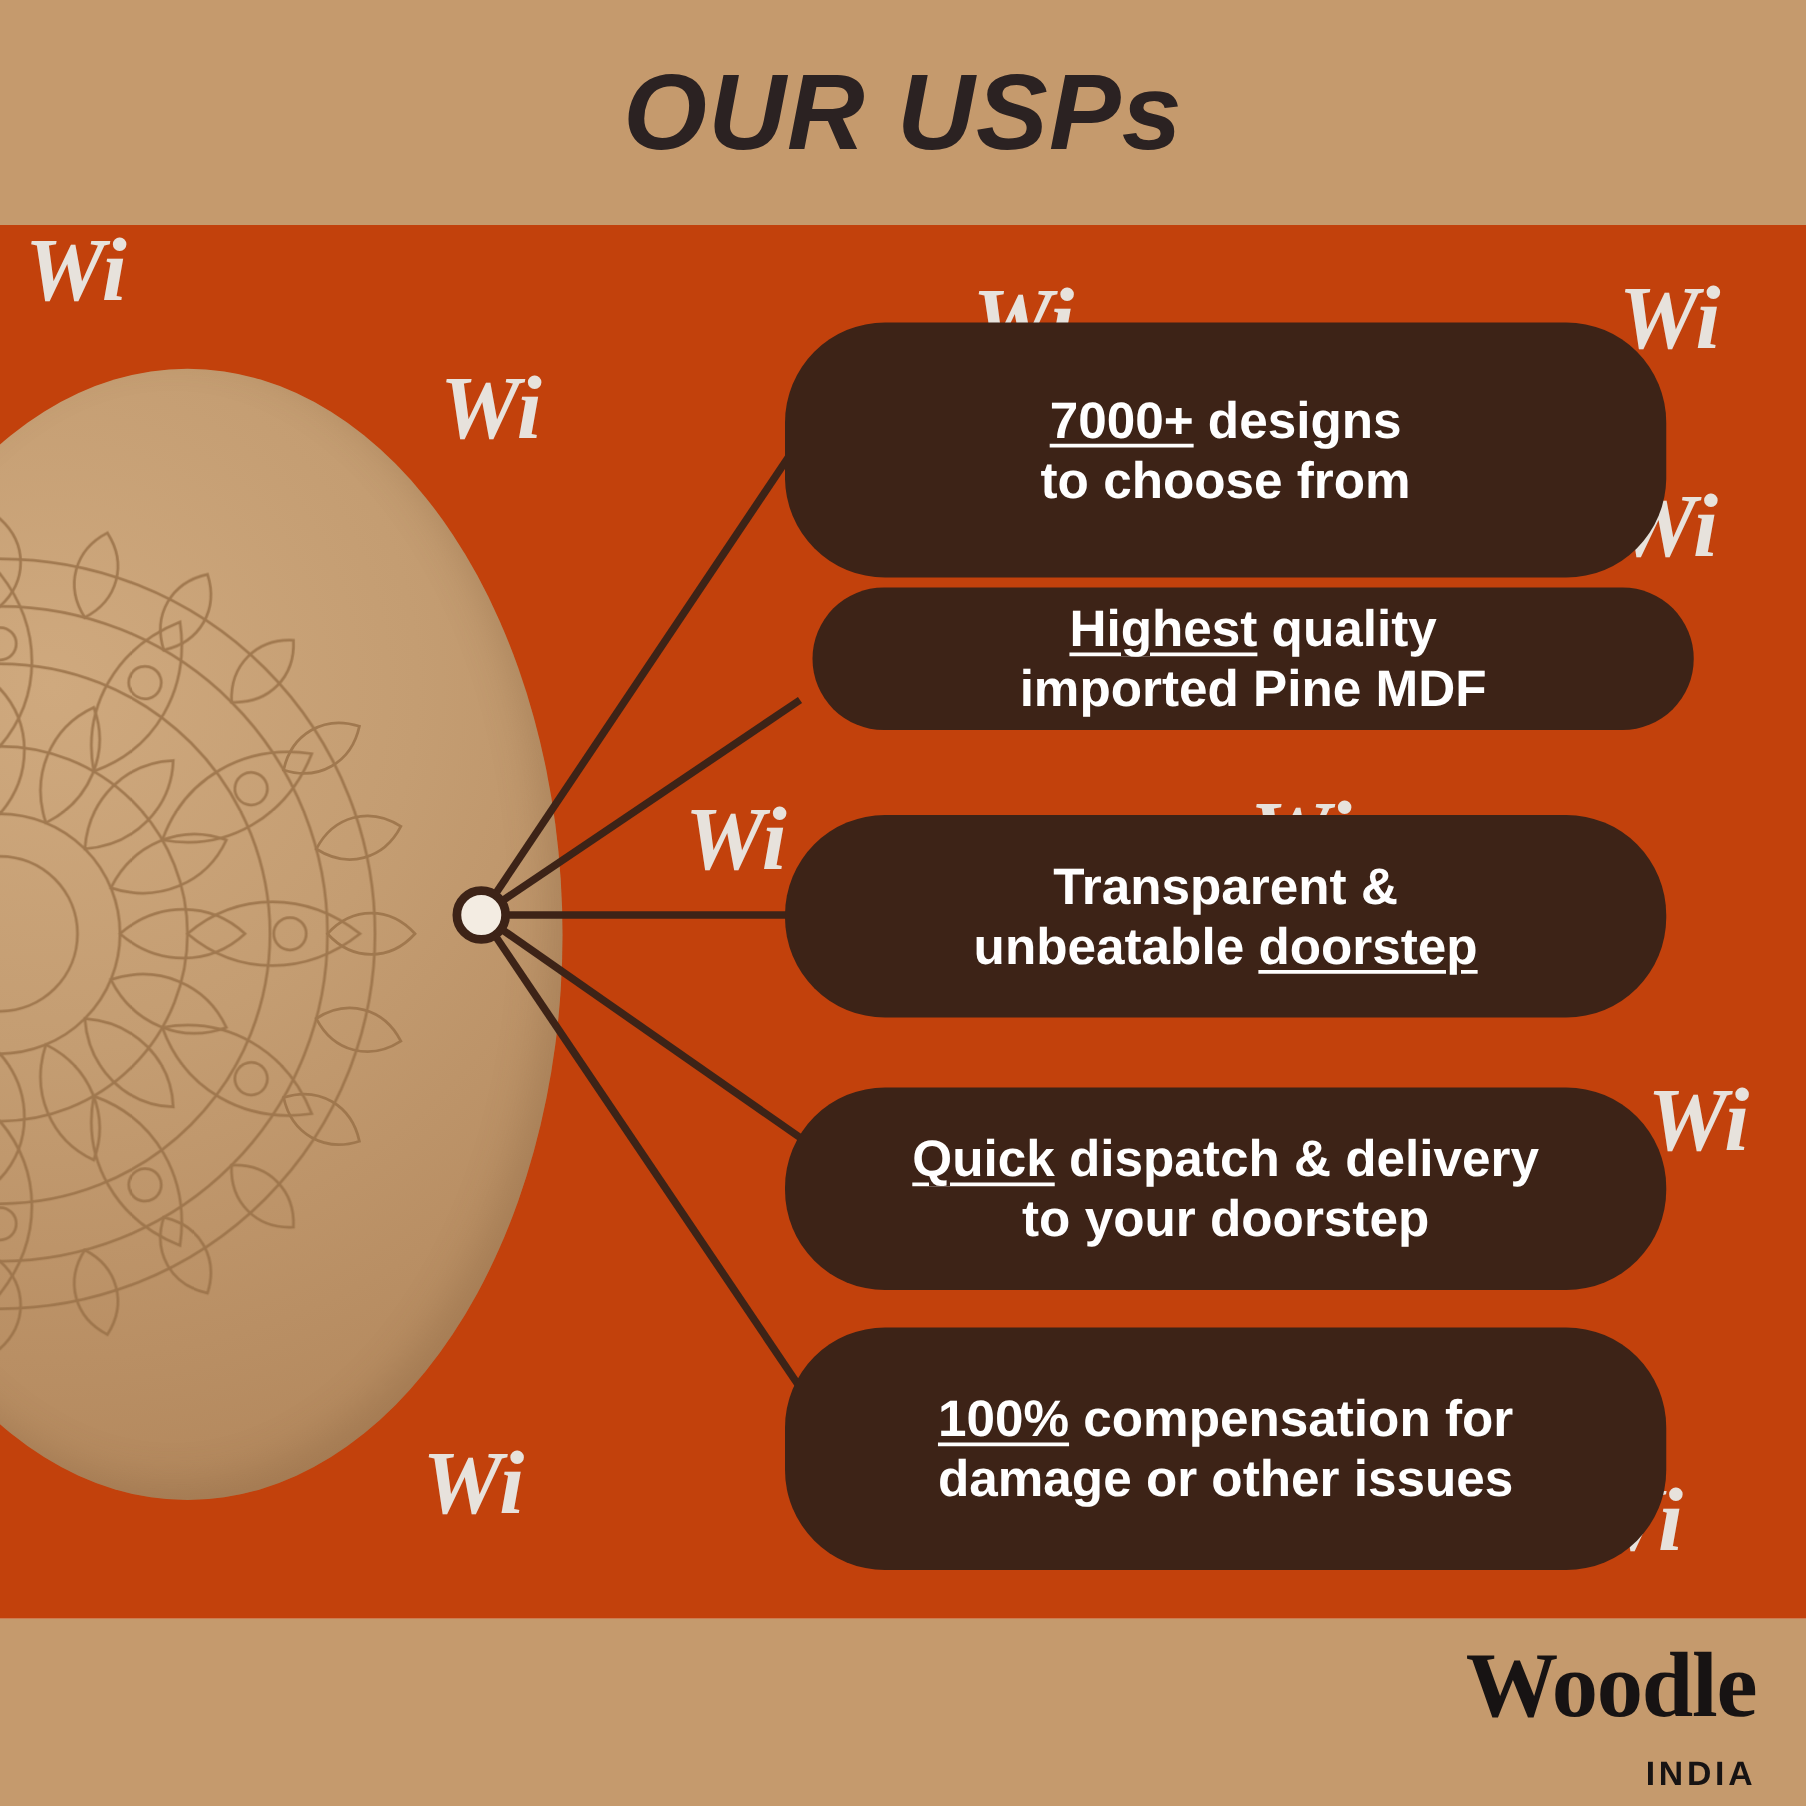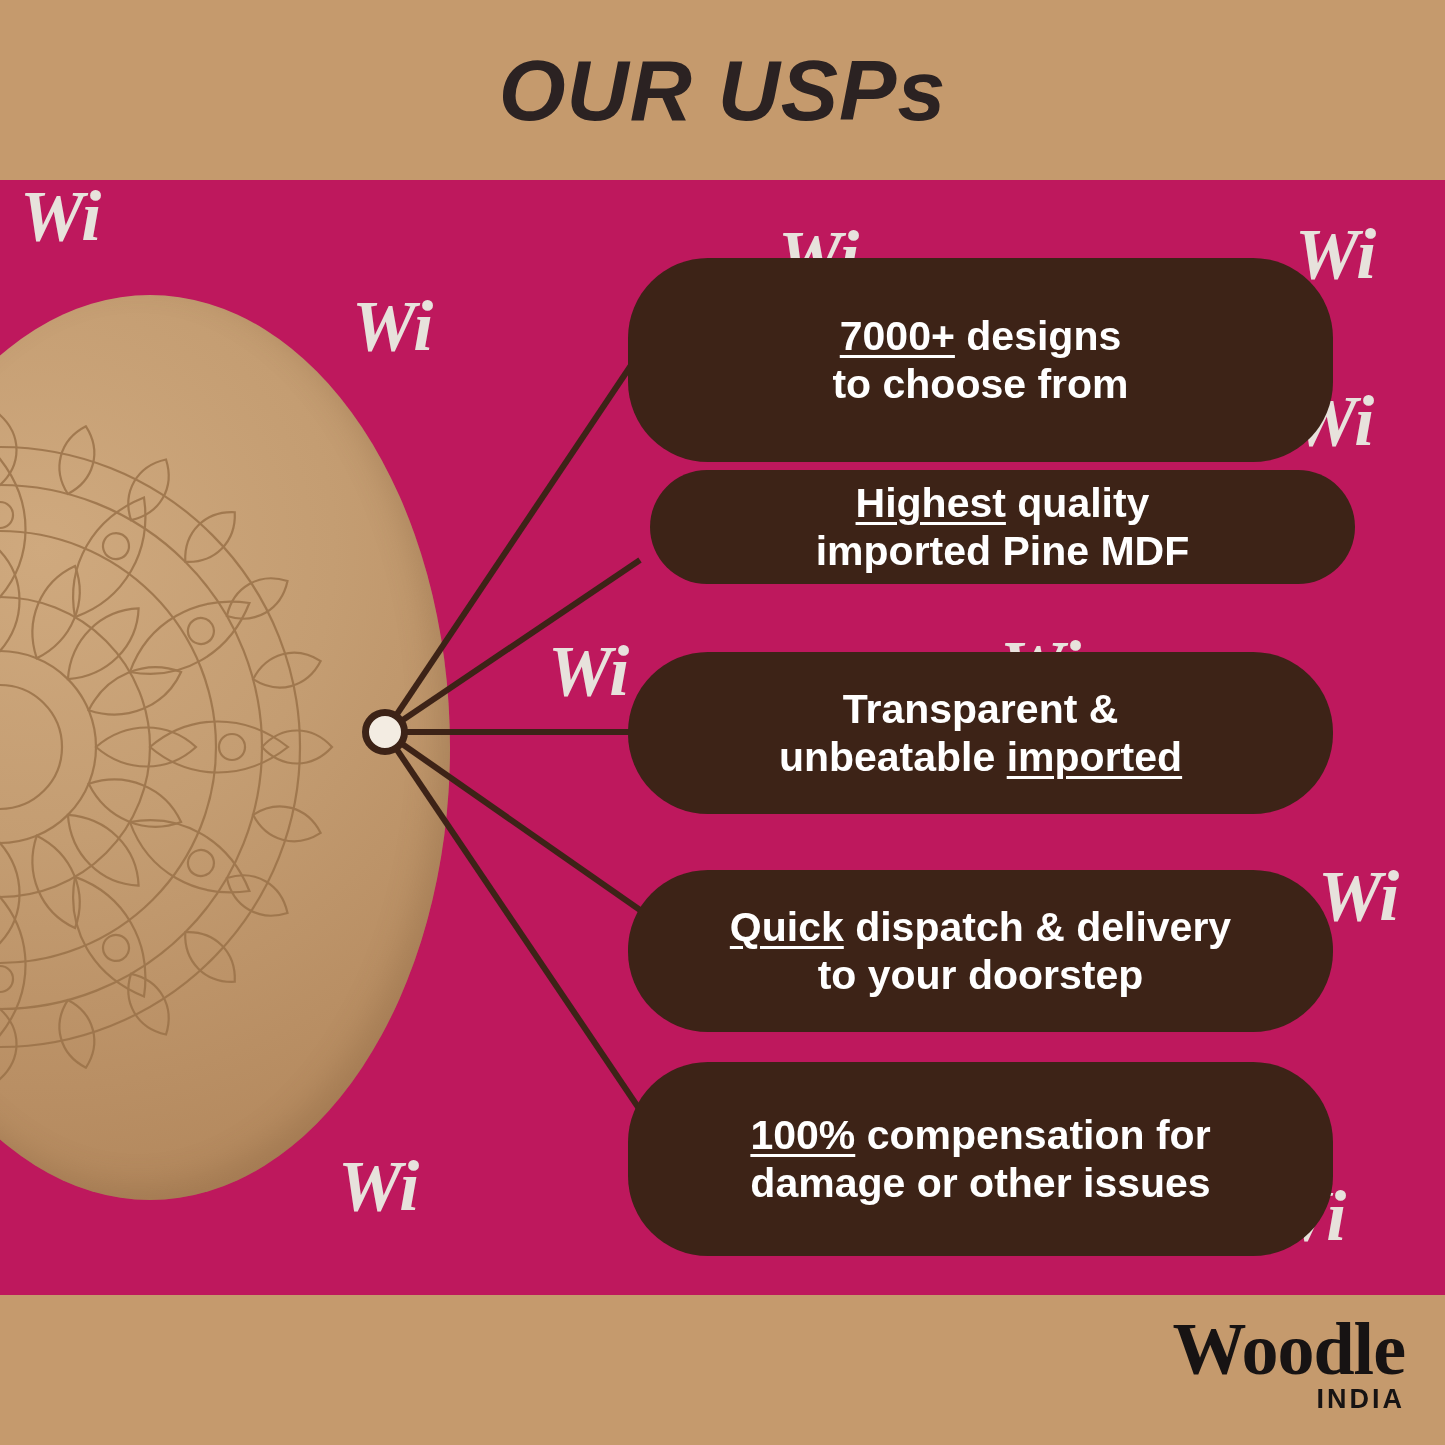--- a/index.html
+++ b/index.html
@@ -57,31 +57,31 @@
     color: #171313;
     letter-spacing: -1px;
     font-family: "Liberation Serif", serif;
     margin-left: 40px;
   }
   .brand .brand-sub {
     font-size: 27px;
     font-weight: 700;
     letter-spacing: 3px;
     color: #171313;
-    margin-top: 0;
+    margin-top: 20px;
     font-family: "Liberation Sans", sans-serif;
   }
 
   
   .canvas {
     position: absolute;
     left: 0; top: 180px;
     width: 1445px;
     height: 1115px;
-    background: #be185d;
+    background: #c2410c;
     overflow: hidden;
   }
 
   
   .wm {
     position: absolute;
     color: #e7e2dc;
     font-family: "Liberation Serif", serif;
     font-style: italic;
     font-weight: 700;
@@ -273,21 +273,21 @@
     <div class="pill" style="left:650px; top:290px; width:705px; height:114px;">
       <div class="line">
         <span class="u">Highest</span><span> quality</span>
       </div>
       <div class="line">imported Pine MDF</div>
     </div>
 
     <div class="pill" style="left:628px; top:472px; width:705px; height:162px;">
       <div class="line">Transparent &amp;</div>
       <div class="line">
-        <span>unbeatable </span><span class="u">imported</span>
+        <span>unbeatable </span><span class="u">doorstep</span>
       </div>
     </div>
 
     <div class="pill" style="left:628px; top:690px; width:705px; height:162px;">
       <div class="line">
         <span class="u">Quick</span><span> dispatch &amp; delivery</span>
       </div>
       <div class="line">to your doorstep</div>
     </div>
 

